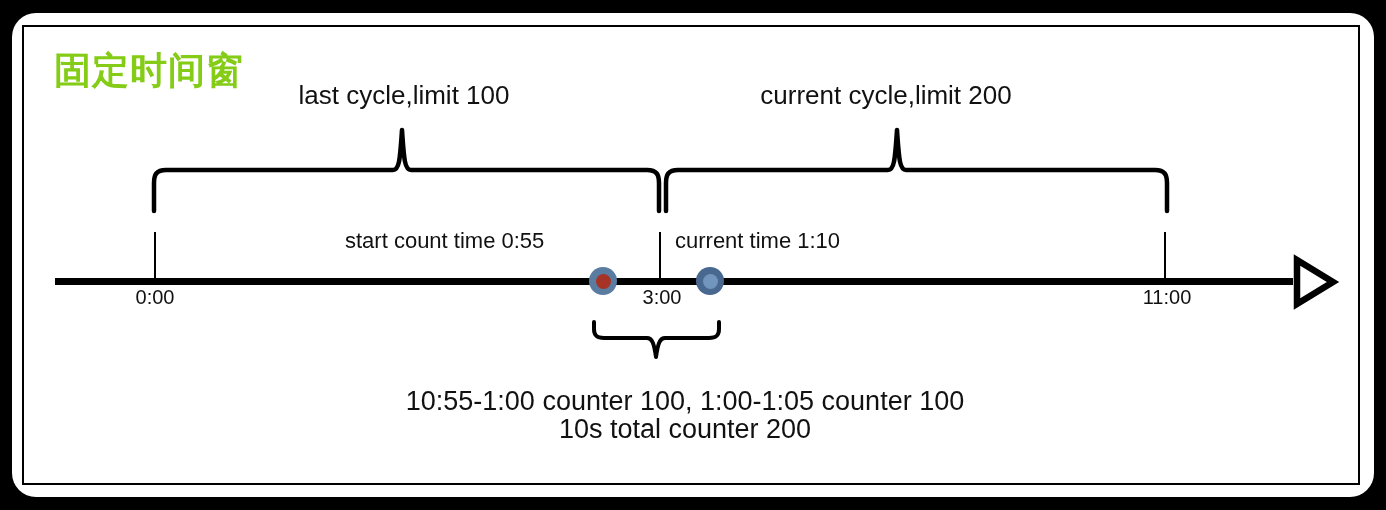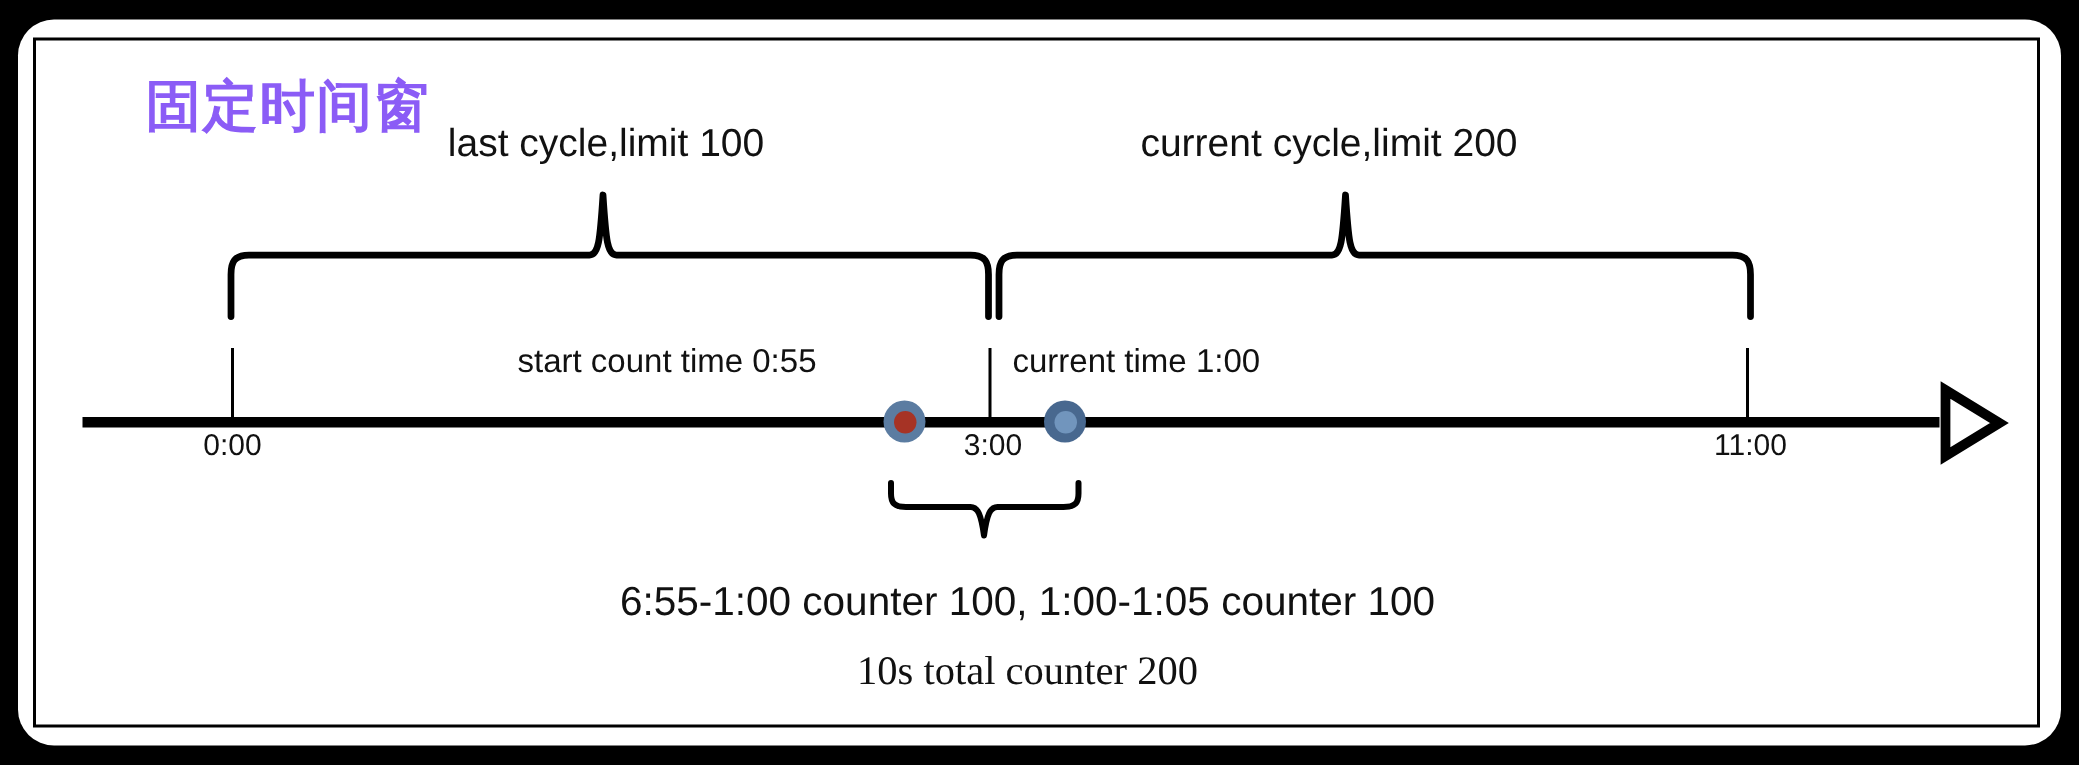--- a/index.html
+++ b/index.html
@@ -14,22 +14,22 @@
     position:absolute;left:12px;top:13px;width:1362px;height:484px;
     background:#fff;border-radius:24px;
   }
   .slide{
     position:absolute;left:22px;top:25px;width:1338px;height:460px;
     background:#fff;border:2px solid #000;box-sizing:border-box;
   }
   .abs{position:absolute;}
   .title{
     left:54px;top:46px;
-    font-size:37px;font-weight:bold;color:#8b5cf6;
-    letter-spacing:1px;white-space:nowrap;margin-left:43px;
+    font-size:37px;font-weight:bold;color:#84cc16;
+    letter-spacing:1px;white-space:nowrap;
   }
   .cycle-label{
     top:80px;width:320px;text-align:center;
     font-size:26px;color:#111;white-space:nowrap;
   }
   .cycle-label.last{left:244px;}
   .cycle-label.current{left:726px;}
   .marker-label{
     top:228px;font-size:22px;color:#111;white-space:nowrap;
   }
@@ -54,21 +54,21 @@
   }
   .dot.red{left:589px;background:#5b7ca1;}
   .dot.red .dot-inner{background:#a63325;}
   .dot.blue{left:696px;background:#48688f;}
   .dot.blue .dot-inner{background:#7195bd;}
   .counter-text{
     left:280px;width:810px;text-align:center;
     font-size:27px;color:#111;white-space:nowrap;
   }
   .counter-text.line1{top:386px;}
-  .counter-text.line2{top:432px;font-family:Liberation Serif, serif;}
+  .counter-text.line2{top:414px;}
   svg{display:block;overflow:visible;}
 </style>
 </head>
 <body>
 
 <div class="frame"></div>
 <div class="slide"></div>
 
 <div class="abs title">固定时间窗</div>
 
@@ -91,27 +91,27 @@
 
 <div class="abs tick" style="left:154px;"></div>
 <div class="abs tick" style="left:659px;"></div>
 <div class="abs tick" style="left:1164px;"></div>
 
 <div class="abs tick-label" style="left:105px;">0:00</div>
 <div class="abs tick-label" style="left:612px;">3:00</div>
 <div class="abs tick-label" style="left:1117px;">11:00</div>
 
 <div class="abs marker-label start">start count time 0:55</div>
-<div class="abs marker-label current">current time 1:00</div>
+<div class="abs marker-label current">current time 1:10</div>
 
 <div class="abs dot red">
     <div class="dot-inner"></div>
   </div>
 <div class="abs dot blue">
     <div class="dot-inner"></div>
   </div>
 
 <svg class="abs" style="left:591px;top:319px;" width="131" height="42" viewBox="0 0 131 42">
   <path d="M 3 3 L 3 10 C 3 16 5 19 13 19 L 56 19 C 61 19 63 24 65 38 C 67 24 69 19 74 19 L 118 19 C 126 19 128 16 128 10 L 128 3" fill="none" stroke="#000" stroke-width="4" stroke-linecap="round" stroke-linejoin="round"></path>
 </svg>
 
-<div class="abs counter-text line1">6:55-1:00 counter 100, 1:00-1:05 counter 100</div>
+<div class="abs counter-text line1">10:55-1:00 counter 100, 1:00-1:05 counter 100</div>
 <div class="abs counter-text line2">10s total counter 200</div>
 
 </body></html>

